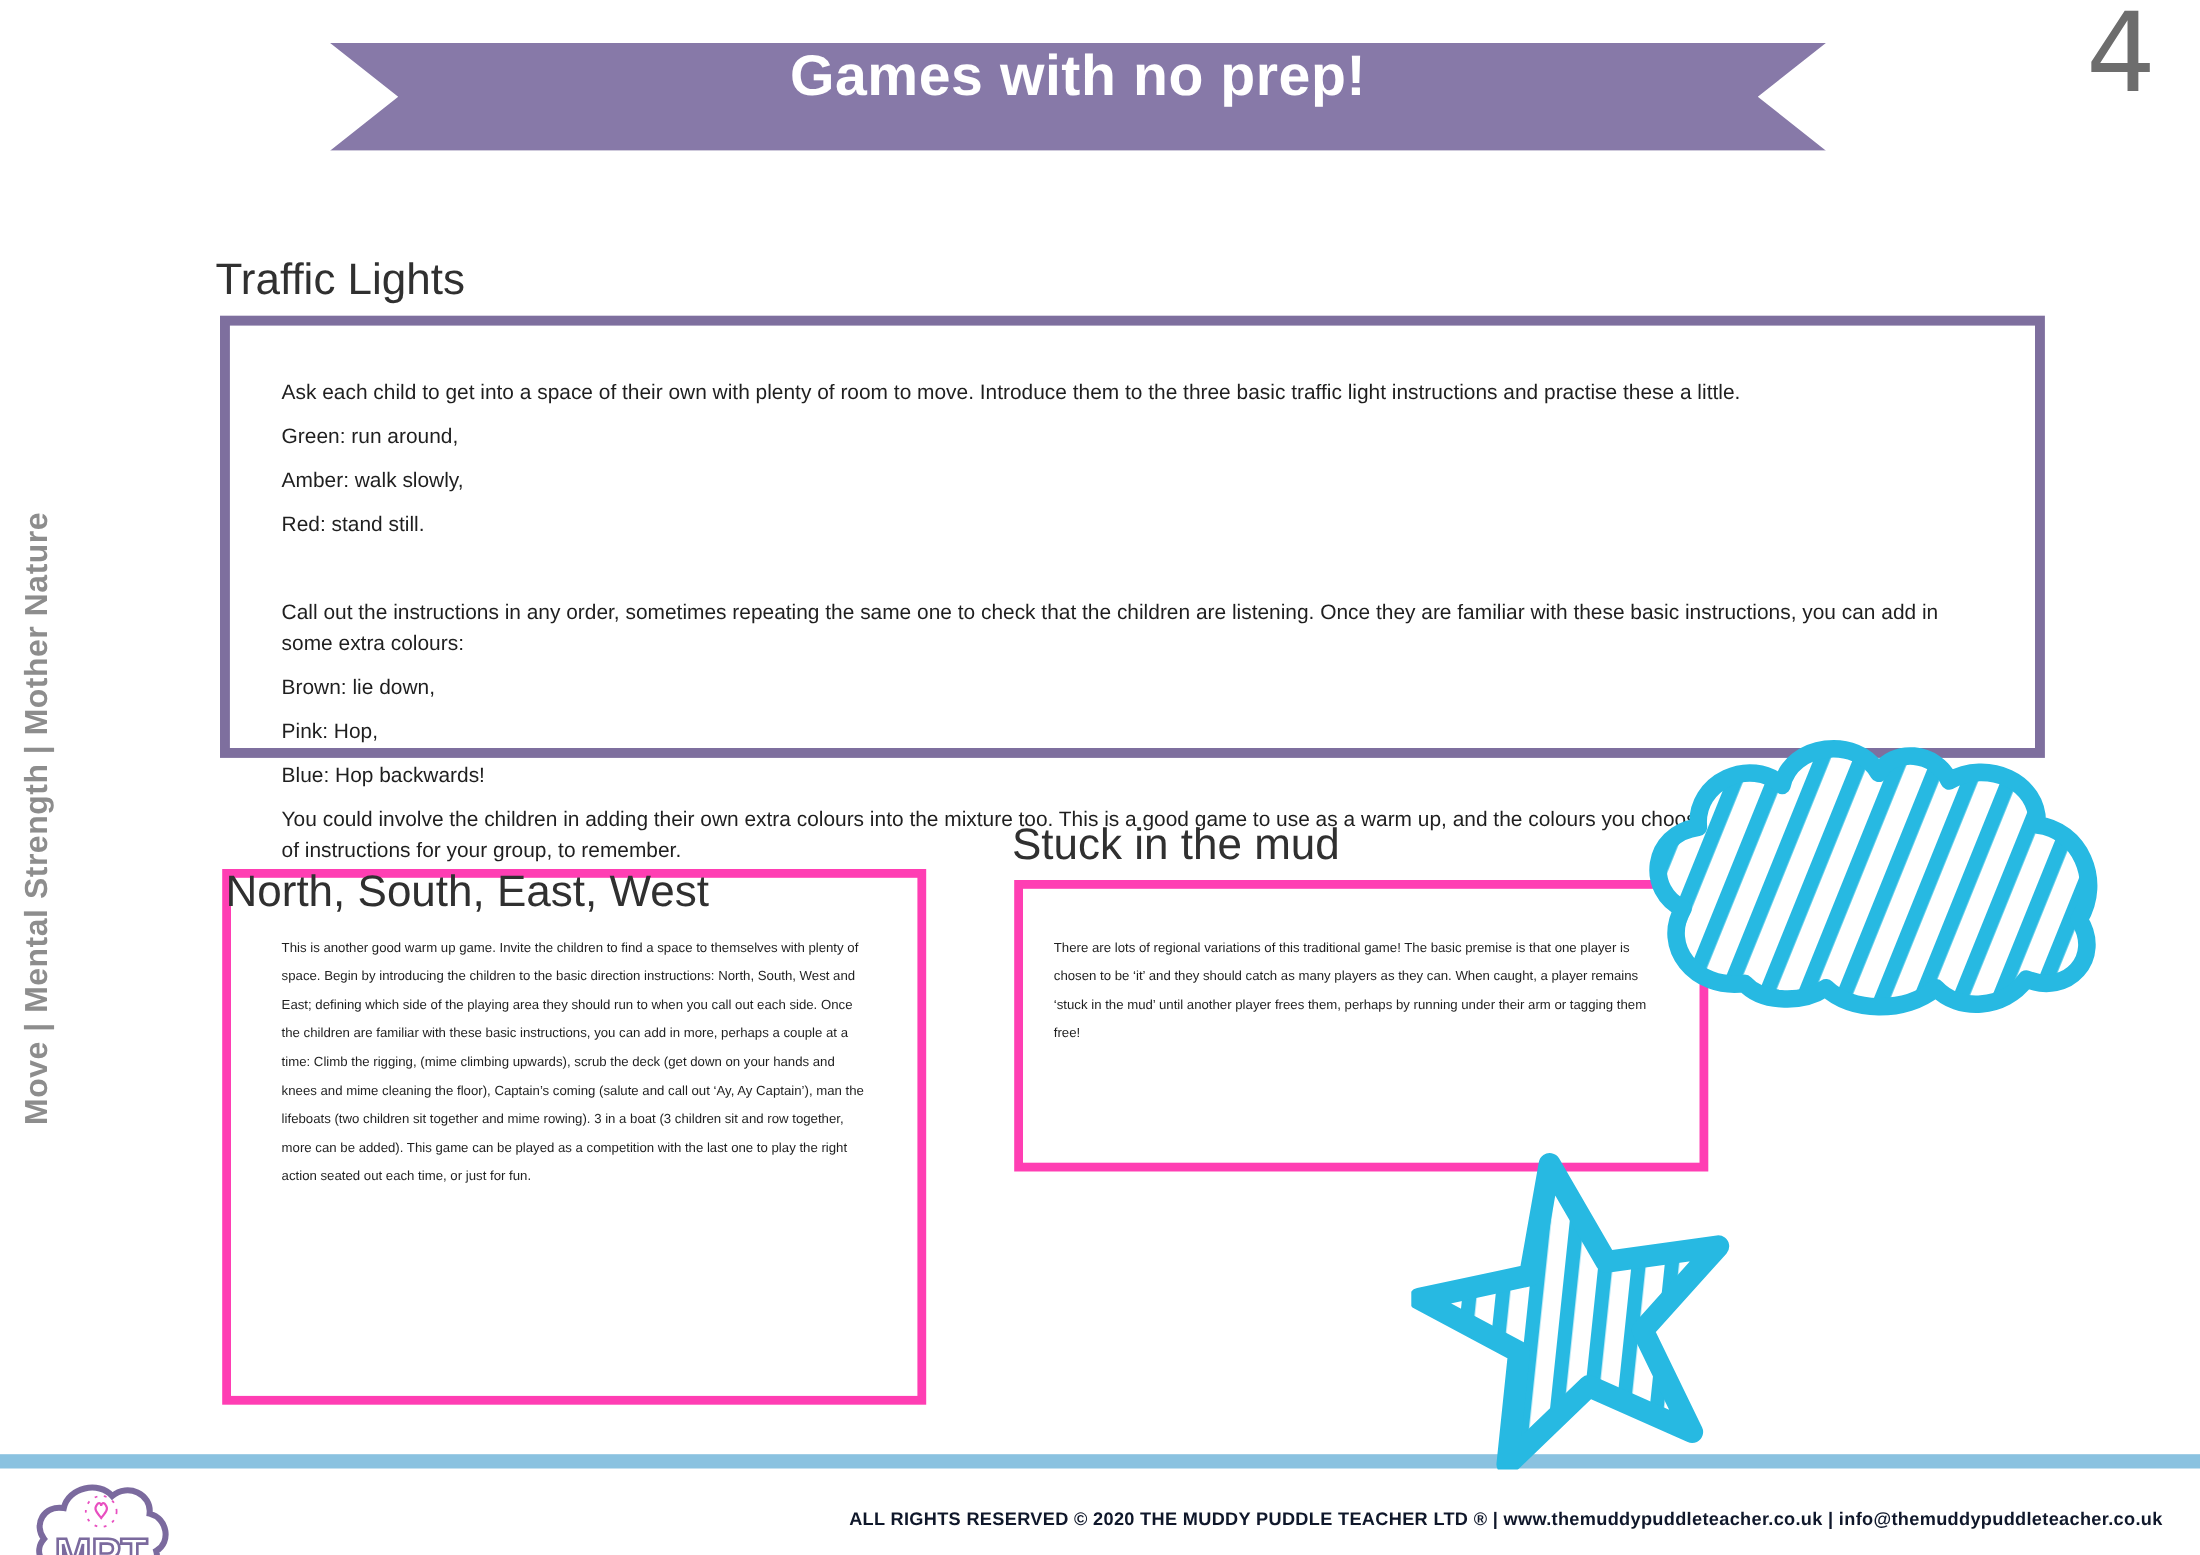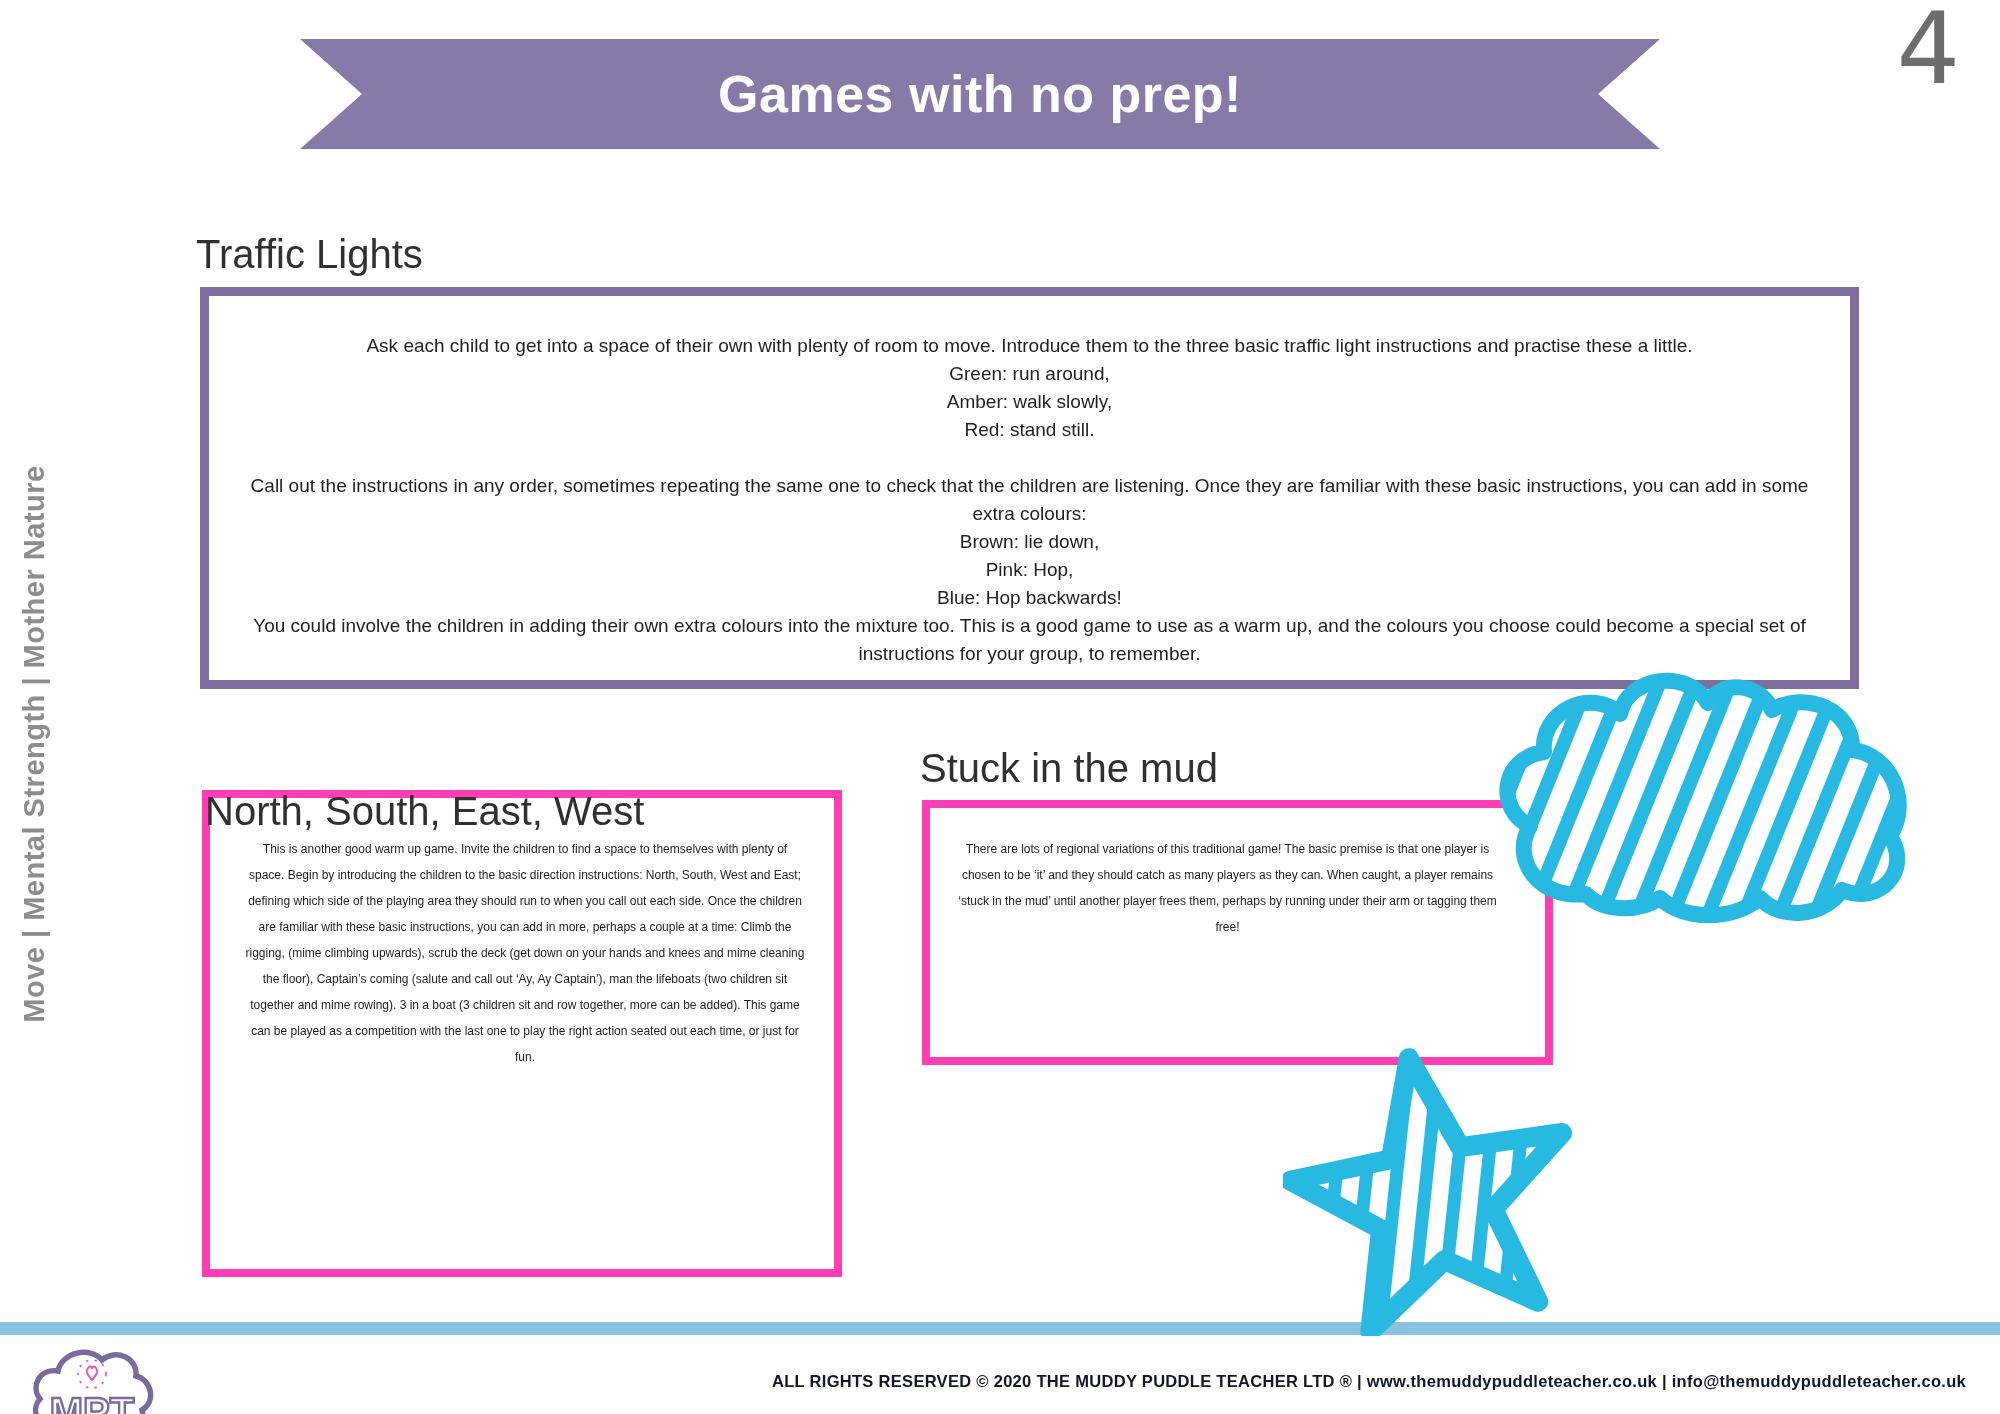--- a/index.html
+++ b/index.html
@@ -6,24 +6,24 @@
   .page{
     position:relative;
     width:2000px;height:1414px;
     background:#ffffff;
     overflow:hidden;
     font-family:"Liberation Sans", sans-serif;
     color:#1f1f1f;
   }
   
   .banner{
-    position:absolute;left:300px;top:39px;width:1360px;height:110px;
+    position:absolute;left:300px;top:39px;width:1360px;height:98px;
     background:#8779a8;
     clip-path:polygon(0 0,100% 0,calc(100% - 62px) 50%,100% 100%,0 100%,62px 50%);
-    display:flex;align-items:center;justify-content:center;
+    display:flex;align-items:flex-start;justify-content:center;
   }
   .banner-title{
     color:#ffffff;font-size:52px;font-weight:bold;letter-spacing:.5px;
   }
   .page-number{
     position:absolute;right:40px;top:-10px;
     font-size:100px;color:#6d6d6d;font-family:"DejaVu Sans", sans-serif;
   }
   
   .sidebar-text{
@@ -52,21 +52,21 @@
   }
   .box-pink{border:8px solid #ff3eb3;box-sizing:border-box;font-size:12px;line-height:26px;}
   .box-nsew{
     left:202px;top:790px;width:640px;height:487px;
     padding:38px 28px 0 34px;
   }
   .box-stuck{
     left:922px;top:800px;width:631px;height:265px;
     padding:28px 36px 0 16px;
   }
-  .box p{margin:0;text-align:center;}
+  .box p{margin:12px;}
   .gap{height:28px;}
   
   .cloud-doodle{position:absolute;left:1488px;top:648px;width:440px;height:285px;z-index:6;}
   .star-doodle{position:absolute;left:1283px;top:1036px;width:302px;height:300px;z-index:6;}
   
   .footer-bar{
     position:absolute;left:0;top:1322px;width:2000px;height:13px;
     background:#8ac2e0;z-index:2;
   }
   .mpt-logo{position:absolute;left:26px;top:1344px;width:132px;height:100px;z-index:3;}

